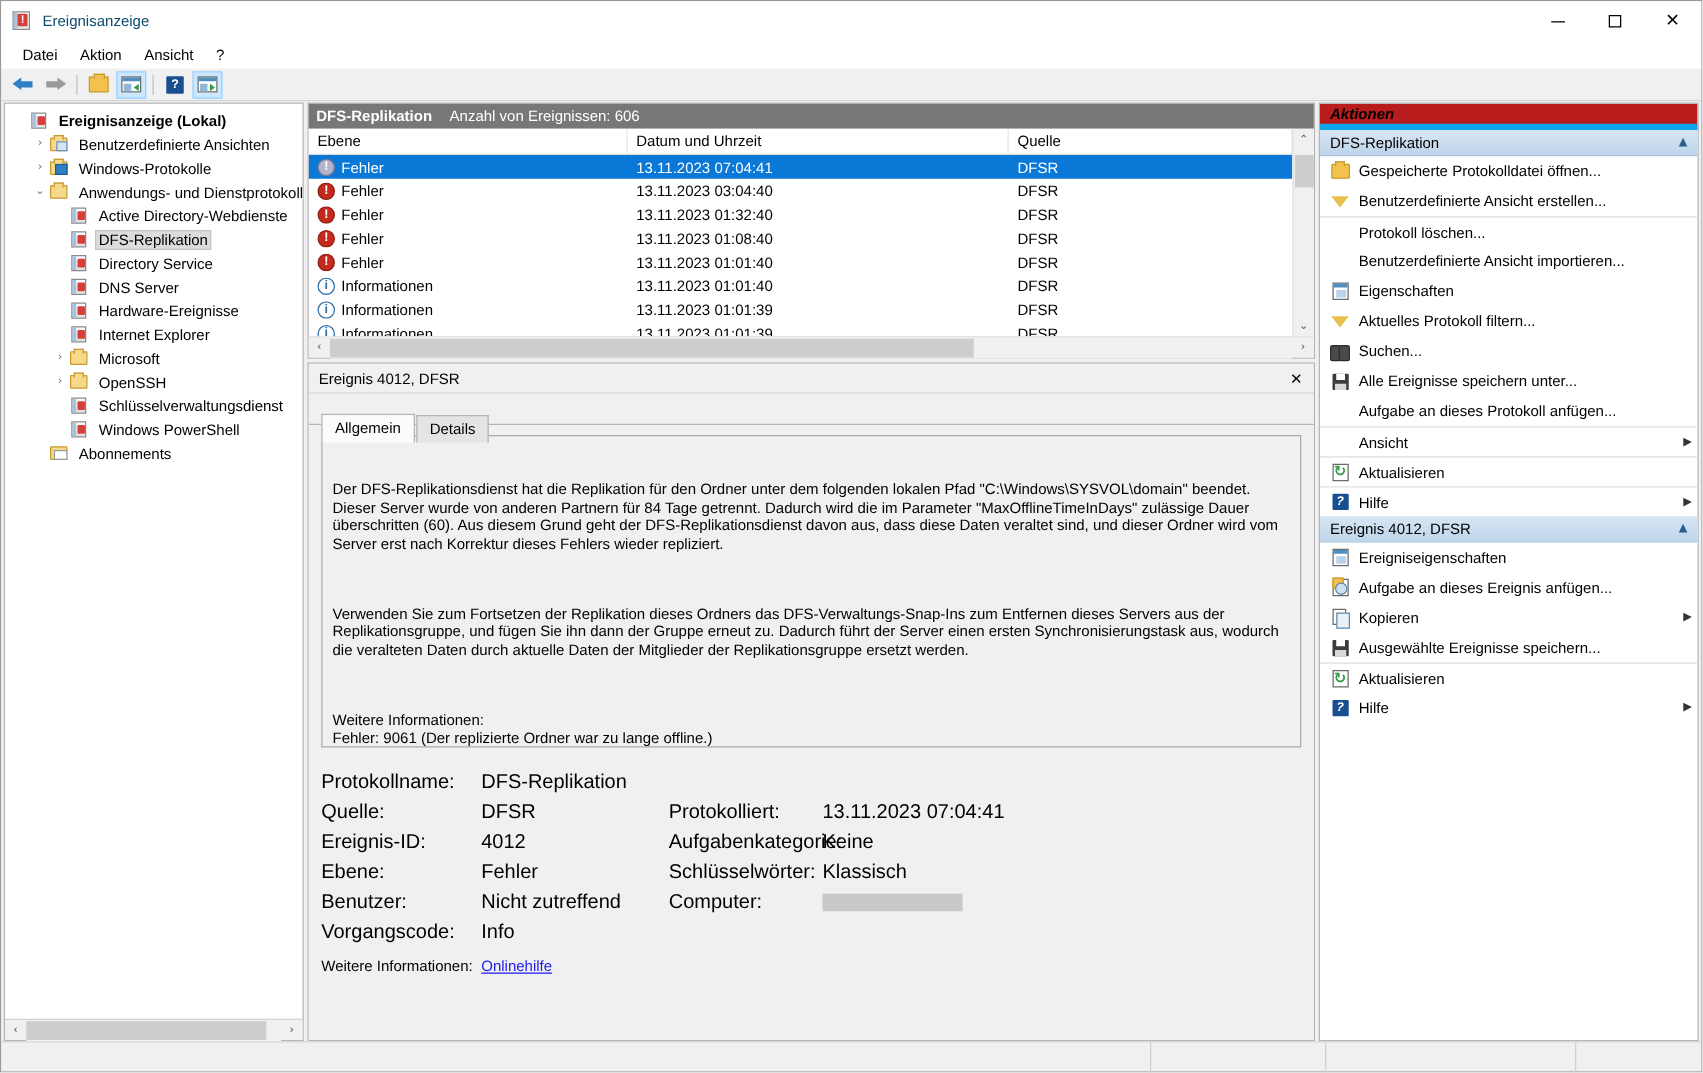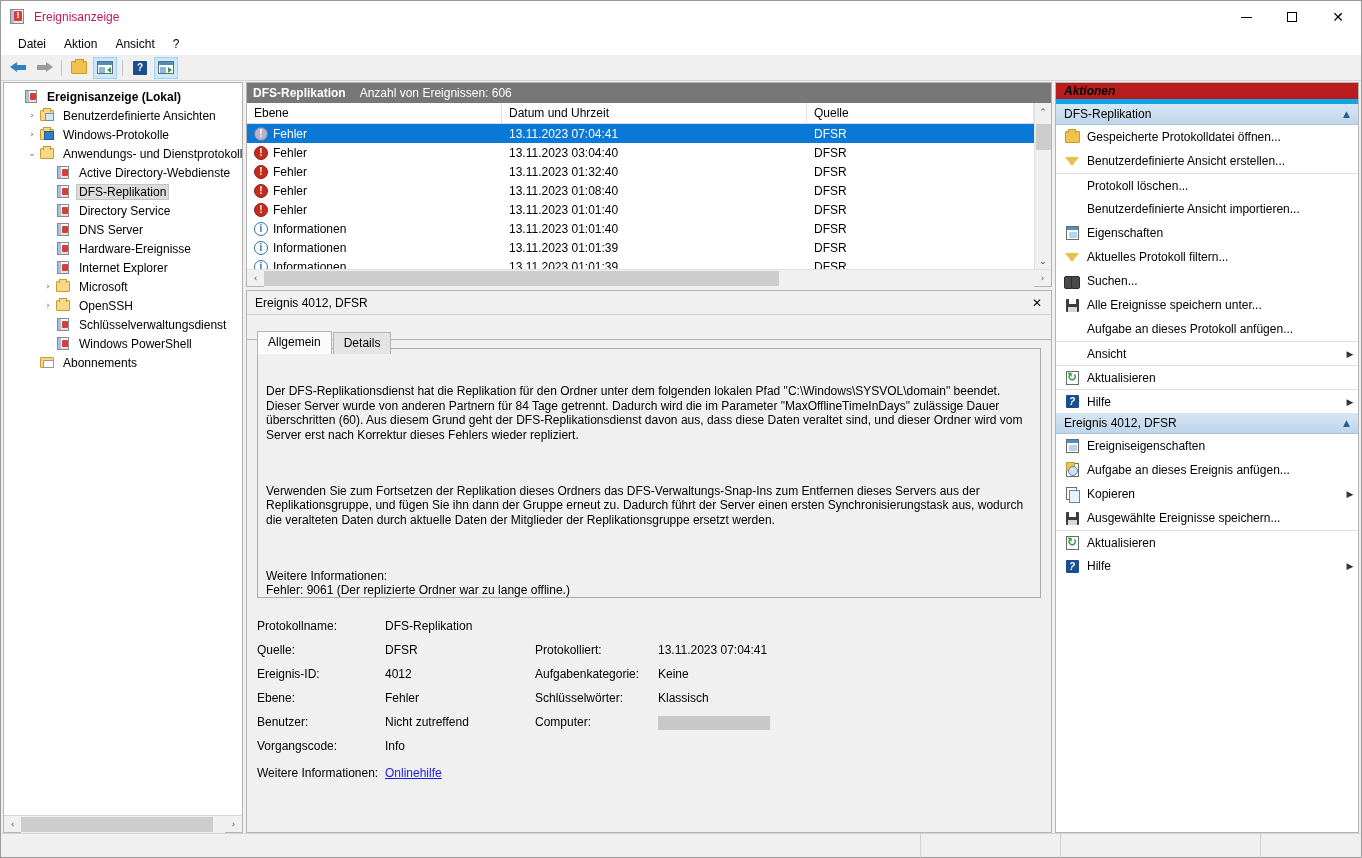--- a/index.html
+++ b/index.html
@@ -39,21 +39,21 @@
   }
   .app-icon .badge {
     position: absolute; left: 4px; top: 2px; width: 8px; height: 10px;
     background: #d43f3a; border-radius: 1px;
   }
   .app-icon .badge::after {
     content: "!"; position: absolute; left: 2.5px; top: -2px;
     color: #fff; font-size: 9px; font-weight: bold; line-height: 12px;
   }
   .titlebar .title {
-    font-size: 12px; color: #be185d; flex: 1 1 auto;
+    font-size: 12px; color: #0c4a6e; flex: 1 1 auto;
   }
   .wincontrols { display: flex; height: 32px; }
   .wincontrols div {
     width: 46px; height: 32px;
     display: flex; align-items: center; justify-content: center;
     font-size: 11px; color: #000; cursor: default;
   }
   .glyph-min { width: 11px; height: 1px; background: #000; display:block; }
   .glyph-max { width: 10px; height: 10px; border: 1px solid #000; display:block; }
   .glyph-close { font-size: 14px; line-height: 14px; font-family: "DejaVu Sans", sans-serif; }
@@ -314,21 +314,21 @@
     background: #f0f0f0; border: 1px solid #aaaaaa;
     flex: 0 0 auto; height: 250px; overflow: hidden;
     padding: 6px 8px; font-size: 12px; line-height: 14.6px;
     white-space: pre-wrap;
   }
   .desc-box p { margin: 0 0 12px 0; }
   .desc-box .info-lines { margin: 0; }
   .fields {
     margin-top: 16px; display: grid;
     grid-template-columns: 128px 150px 123px auto;
-    row-gap: 0px; font-size: 12px;
+    row-gap: 0px; font-size: 16px;
   }
   .fields .lbl { height: 24px; line-height: 24px; }
   .fields .val { height: 24px; line-height: 24px; }
   .redacted {
     display:inline-block; width: 112px; height: 14px;
     background: #c8c8c8; vertical-align: middle;
   }
   .more-row { margin-top: 8px; display:flex; font-size: 12px; }
   .more-row .lbl { width: 128px; }
   .more-row a { color: #1a1aee; text-decoration: underline; cursor: default; }

